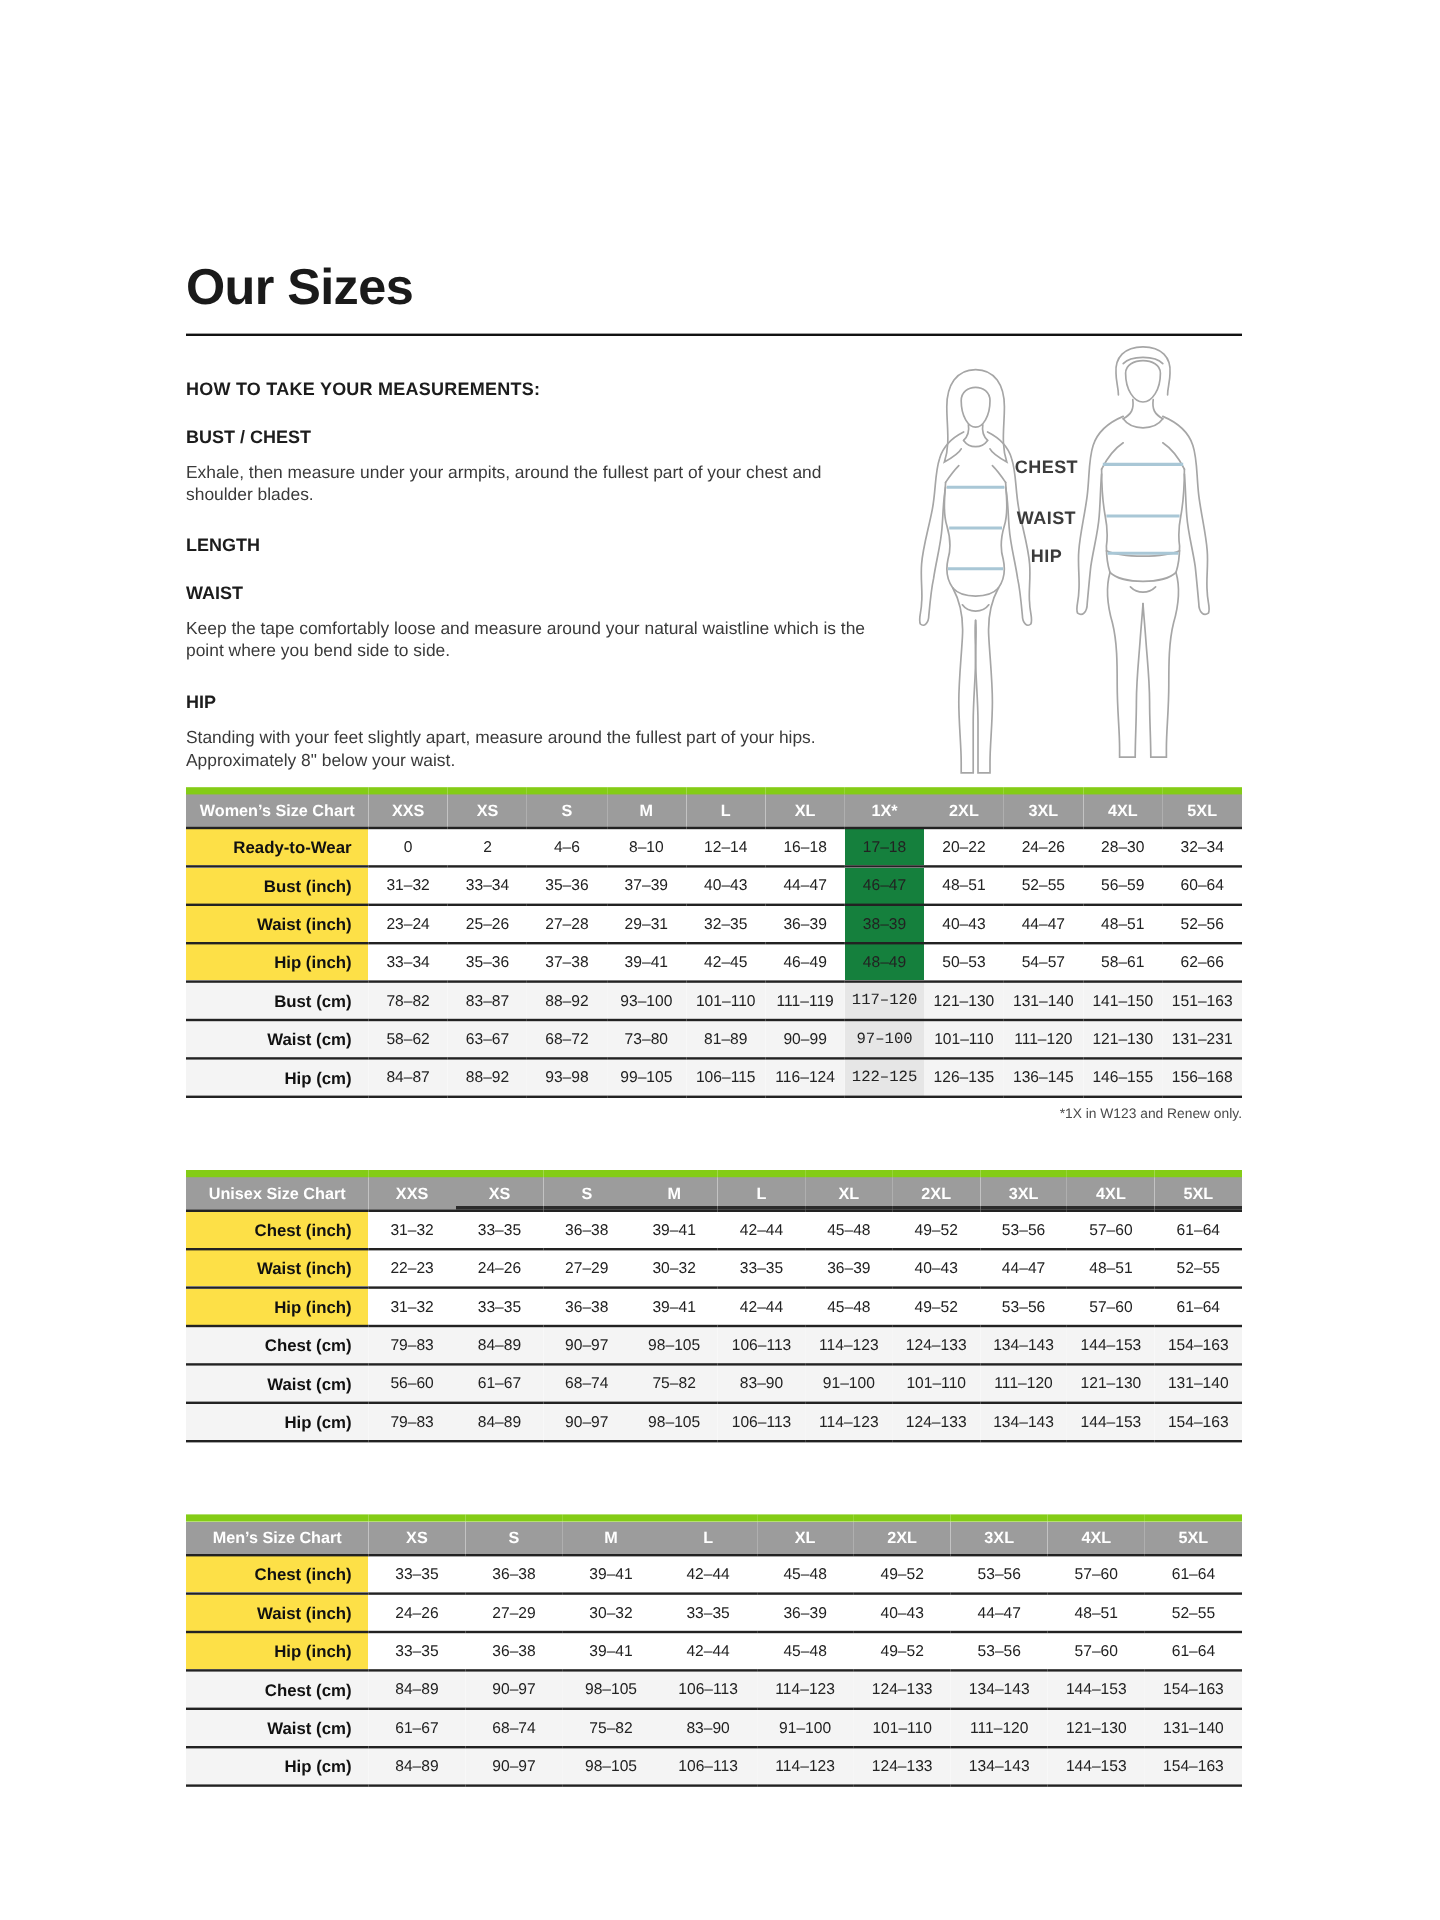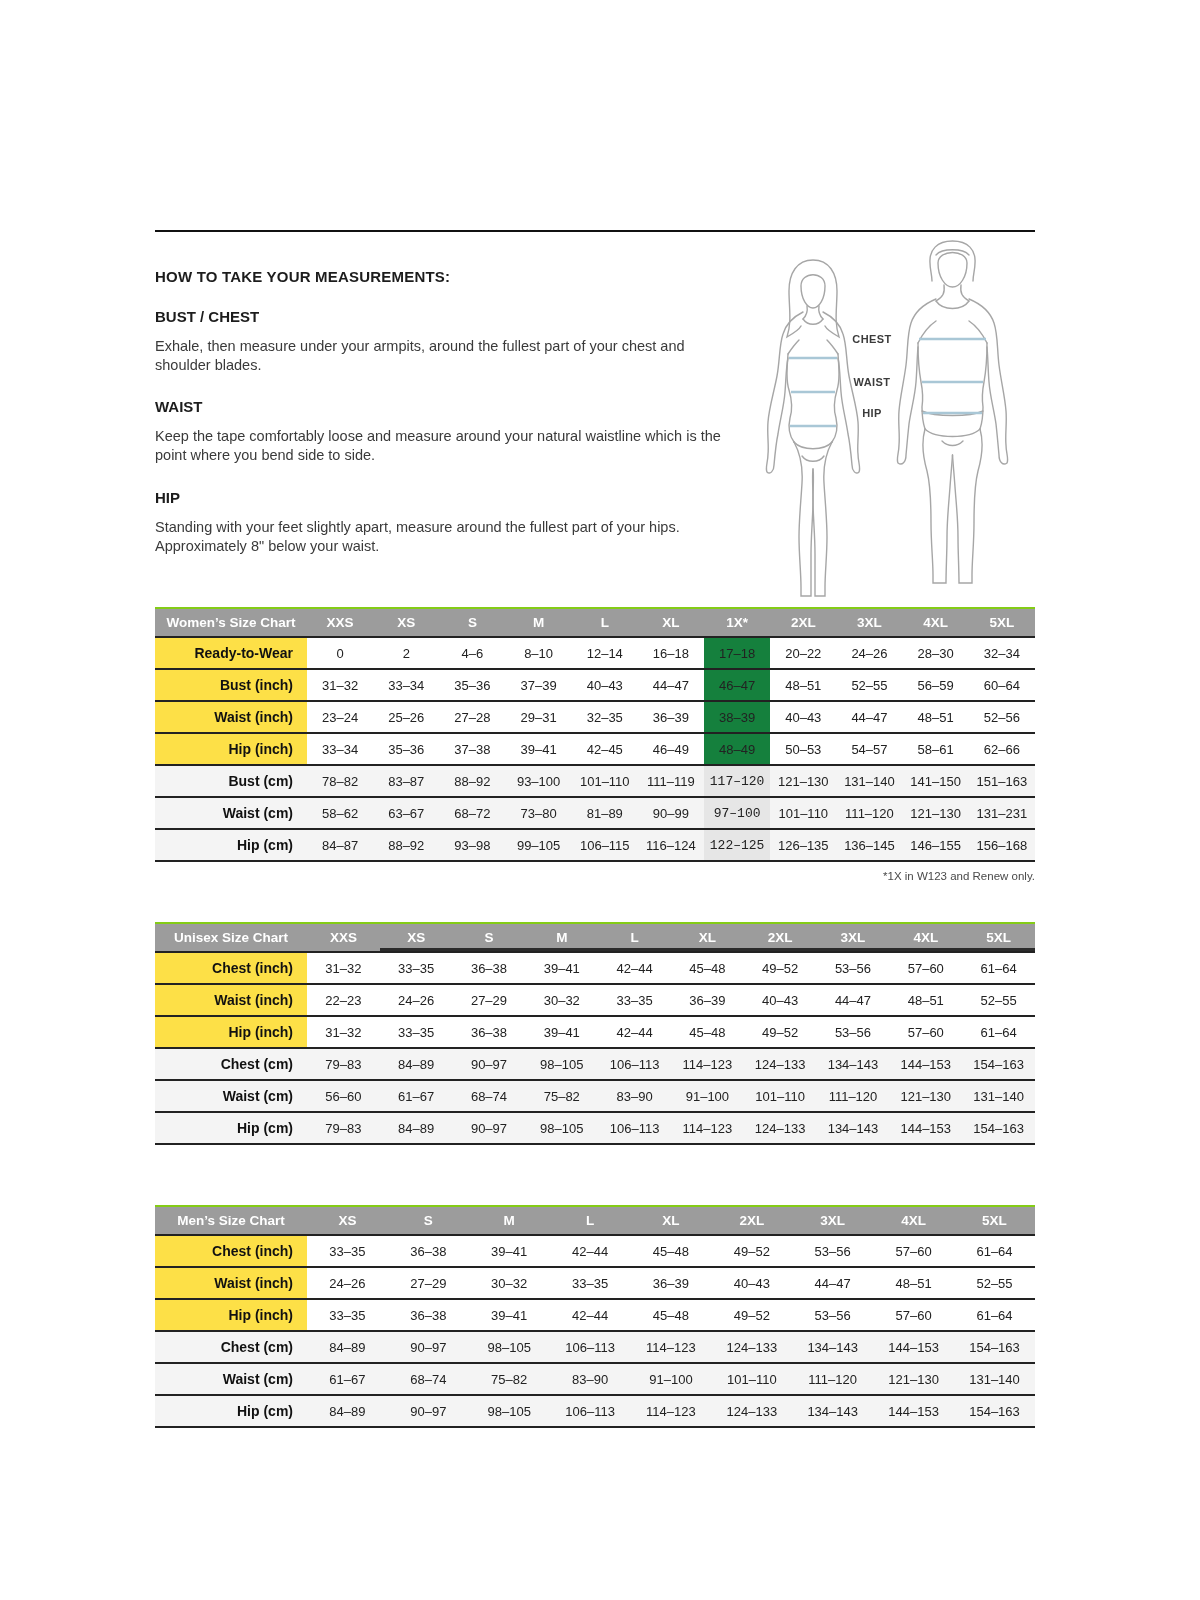--- a/index.html
+++ b/index.html
@@ -22,29 +22,29 @@
   .howto { font-weight:bold; font-size:15px; letter-spacing:0.2px; color:#1c1c1c; }
   .section { margin-top:23px; }
   .sec-heading { font-weight:bold; font-size:15px; color:#1c1c1c; }
   .sec-body { margin:12px 0 0 0; font-size:14.5px; line-height:1.32; color:#3a3a3a; }
 
   .figures { flex:1; position:relative; margin-top:-35px; height:362px; }
   .figure-woman { position:absolute; left:26px; top:15px; }
   .figure-man   { position:absolute; left:163px; top:2px; }
   .fig-label {
     position:absolute; left:112px; width:66px; text-align:center;
-    font-size:11px; font-weight:bold; color:#3b3b3b; letter-spacing:0.4px;
+    font-size:15px; font-weight:bold; color:#3b3b3b; letter-spacing:0.4px;
   }
   .fig-label.chest { top:100px; }
   .fig-label.waist { top:143px; }
   .fig-label.hip   { top:174px; }
 
   .size-table {
     width:100%; border-collapse:collapse; table-layout:fixed;
-    border-top:2px solid #84cc16;
+    border-top:6px solid #84cc16;
   }
   .size-table th, .size-table td {
     border-bottom:2px solid #222; padding:7px 2px; text-align:center;
     font-size:13px; color:#222; overflow:hidden; white-space:nowrap;
   }
   .size-table thead th {
     background:#9c9c9c; color:#ffffff; font-weight:bold; font-size:13.5px; padding:6px 2px;
   }
   .size-table .corner, .size-table .row-label { width:152px; }
   .size-table .row-label {
@@ -62,31 +62,33 @@
   .table-mens { margin-top:60px; }
 
   svg .outline { fill:none; stroke:#a6a6a6; stroke-width:1.4; stroke-linecap:round; }
   svg .measure { stroke:#a9c7d6; stroke-width:2.6; }
 </style>
 </head>
 <body>
 
 <div class="page">
 
+  <h1 class="page-title">Our Sizes</h1>
   <hr class="title-rule">
 
   <div class="intro-row">
     <div class="instructions">
       <div class="howto">HOW TO TAKE YOUR MEASUREMENTS:</div>
 
       <div class="section">
         <div class="sec-heading">BUST / CHEST</div>
         <p class="sec-body">Exhale, then measure under your armpits, around the fullest part of your chest and shoulder blades.</p>
       </div>
       <div class="section">
+        <div class="sec-heading">LENGTH</div>
       </div>
       <div class="section">
         <div class="sec-heading">WAIST</div>
         <p class="sec-body">Keep the tape comfortably loose and measure around your natural waistline which is the point where you bend side to side.</p>
       </div>
       <div class="section">
         <div class="sec-heading">HIP</div>
         <p class="sec-body">Standing with your feet slightly apart, measure around the fullest part of your hips. Approximately 8" below your waist.</p>
       </div>
     </div>

